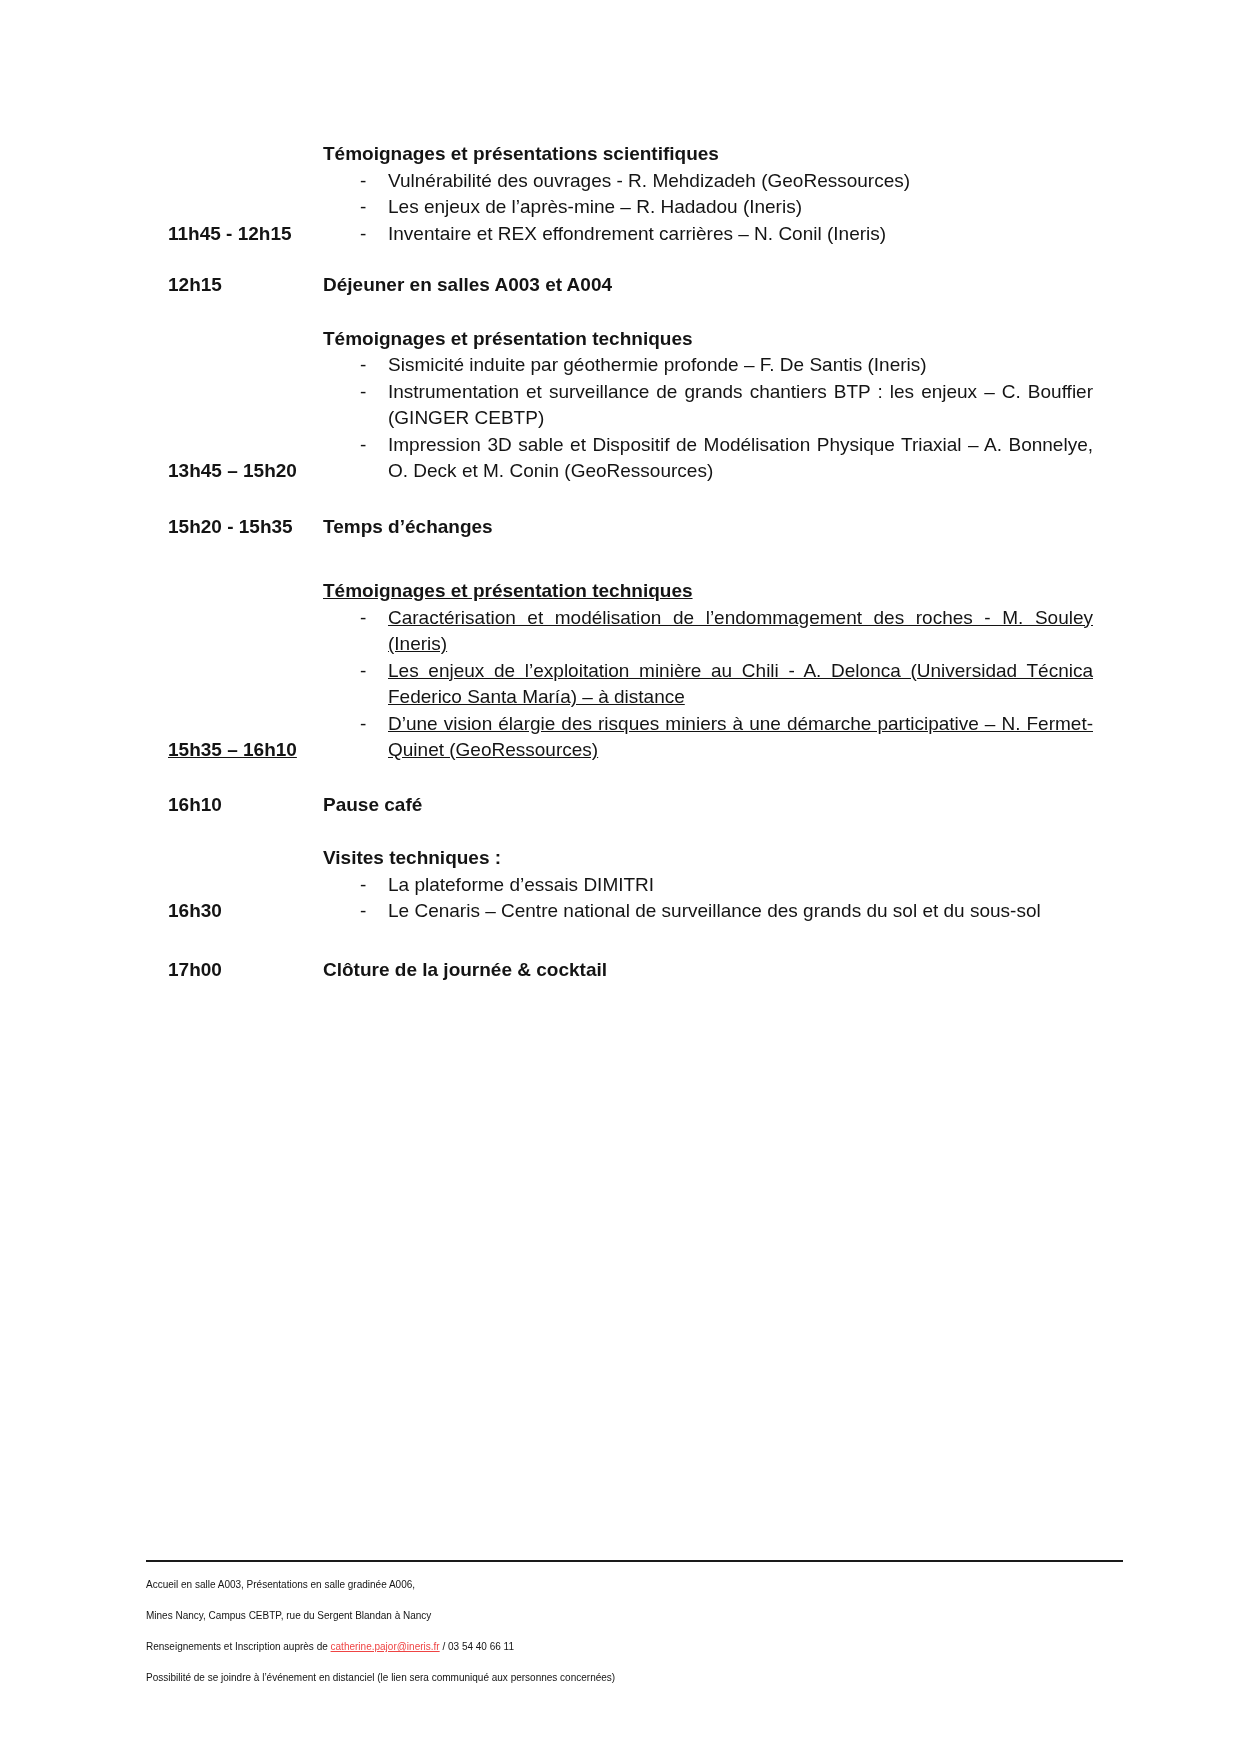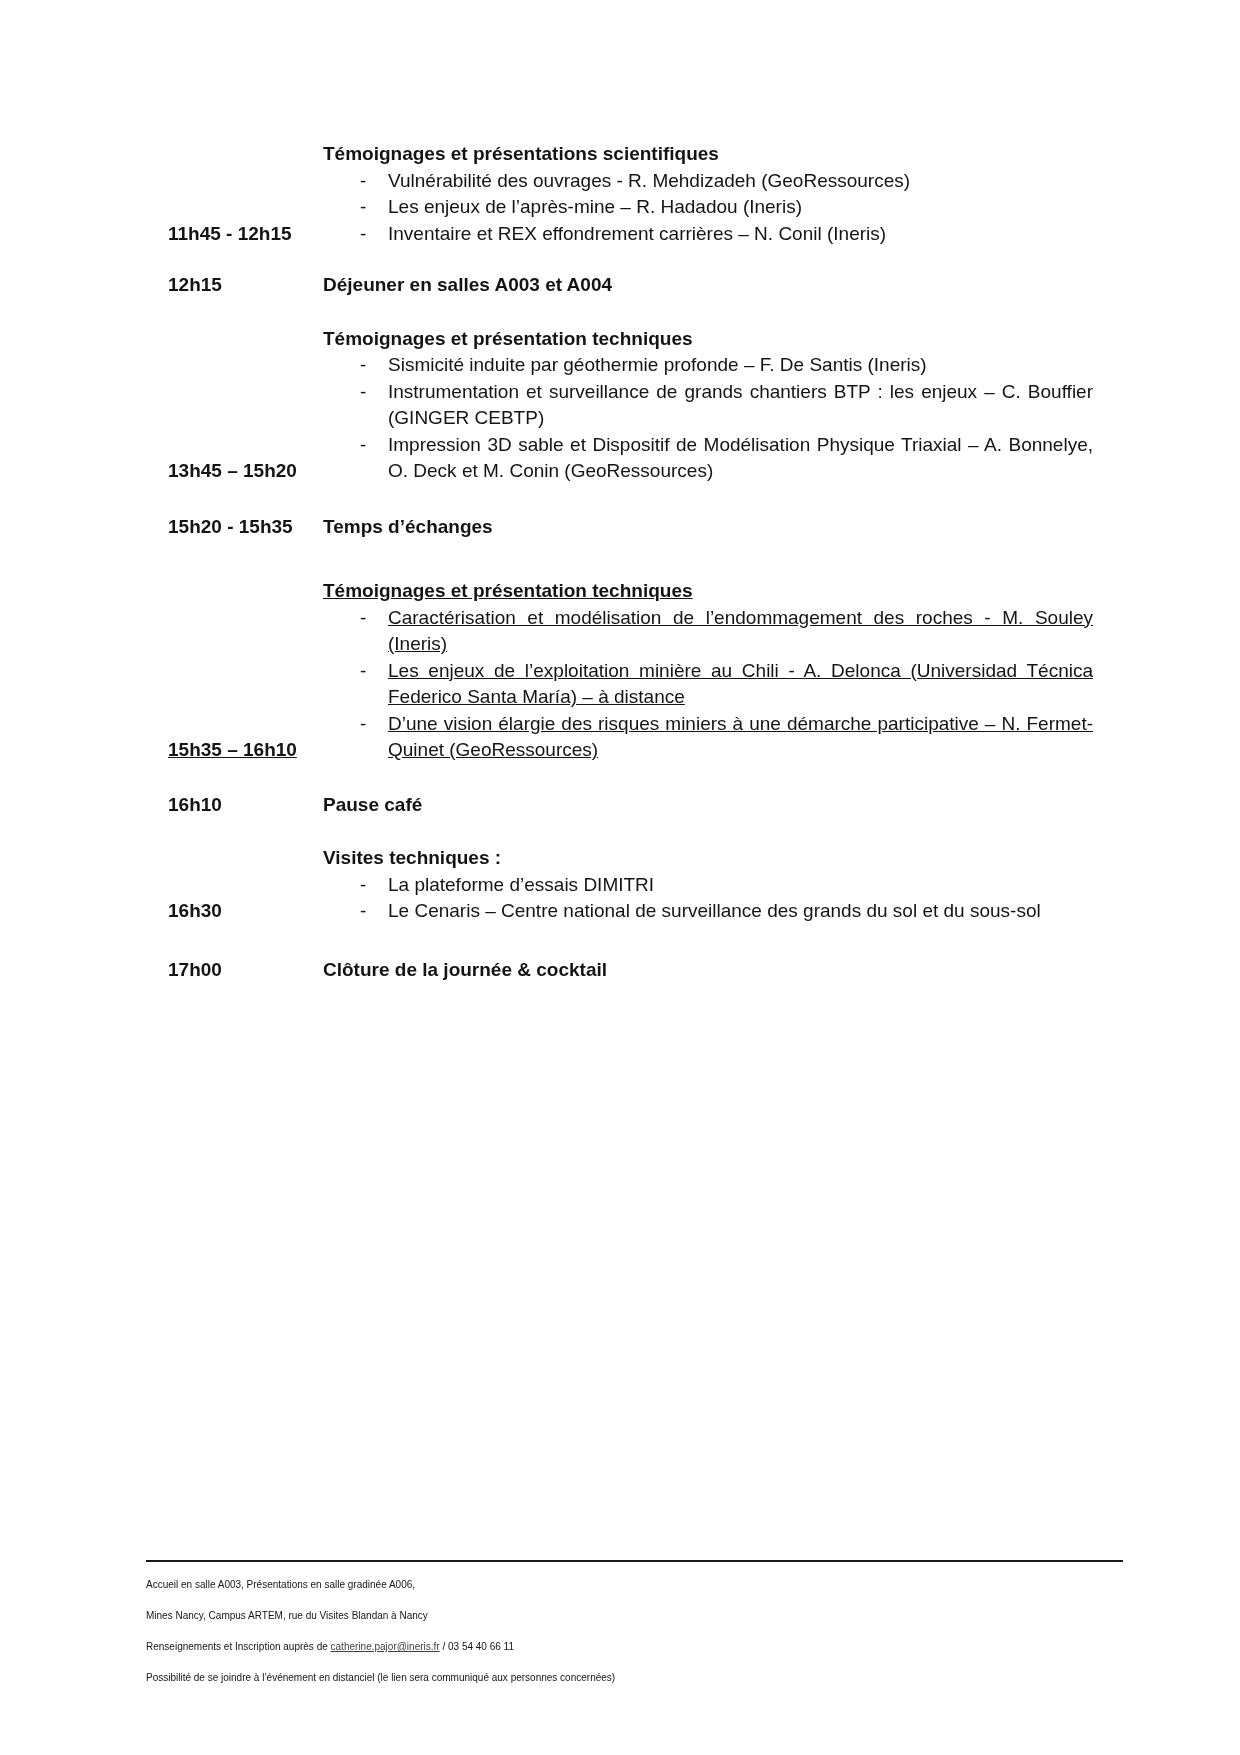--- a/index.html
+++ b/index.html
@@ -137,17 +137,17 @@
       <div class="content">
         <div class="title">Clôture de la journée &amp; cocktail</div>
       </div>
     </div>
 
   </div>
 
   <div class="footer">
     <div class="footer-rule"></div>
     <div class="footer-line">Accueil en salle A003, Présentations en salle gradinée A006,</div>
-    <div class="footer-line">Mines Nancy, Campus ARTEM, rue du Visites Blandan à Nancy</div>
-    <div class="footer-line"><span>Renseignements et Inscription auprès de </span><a href="#" class="email-link" style="color: #404040;">catherine.pajor@ineris.fr</a><span> / 03 54 40 66 11</span></div>
+    <div class="footer-line">Mines Nancy, Campus CEBTP, rue du Sergent Blandan à Nancy</div>
+    <div class="footer-line"><span>Renseignements et Inscription auprès de </span><a href="#" class="email-link" style="color: #ef4444;">catherine.pajor@ineris.fr</a><span> / 03 54 40 66 11</span></div>
     <div class="footer-line">Possibilité de se joindre à l’événement en distanciel (le lien sera communiqué aux personnes concernées)</div>
   </div>
 </div>
 
 </body></html>

